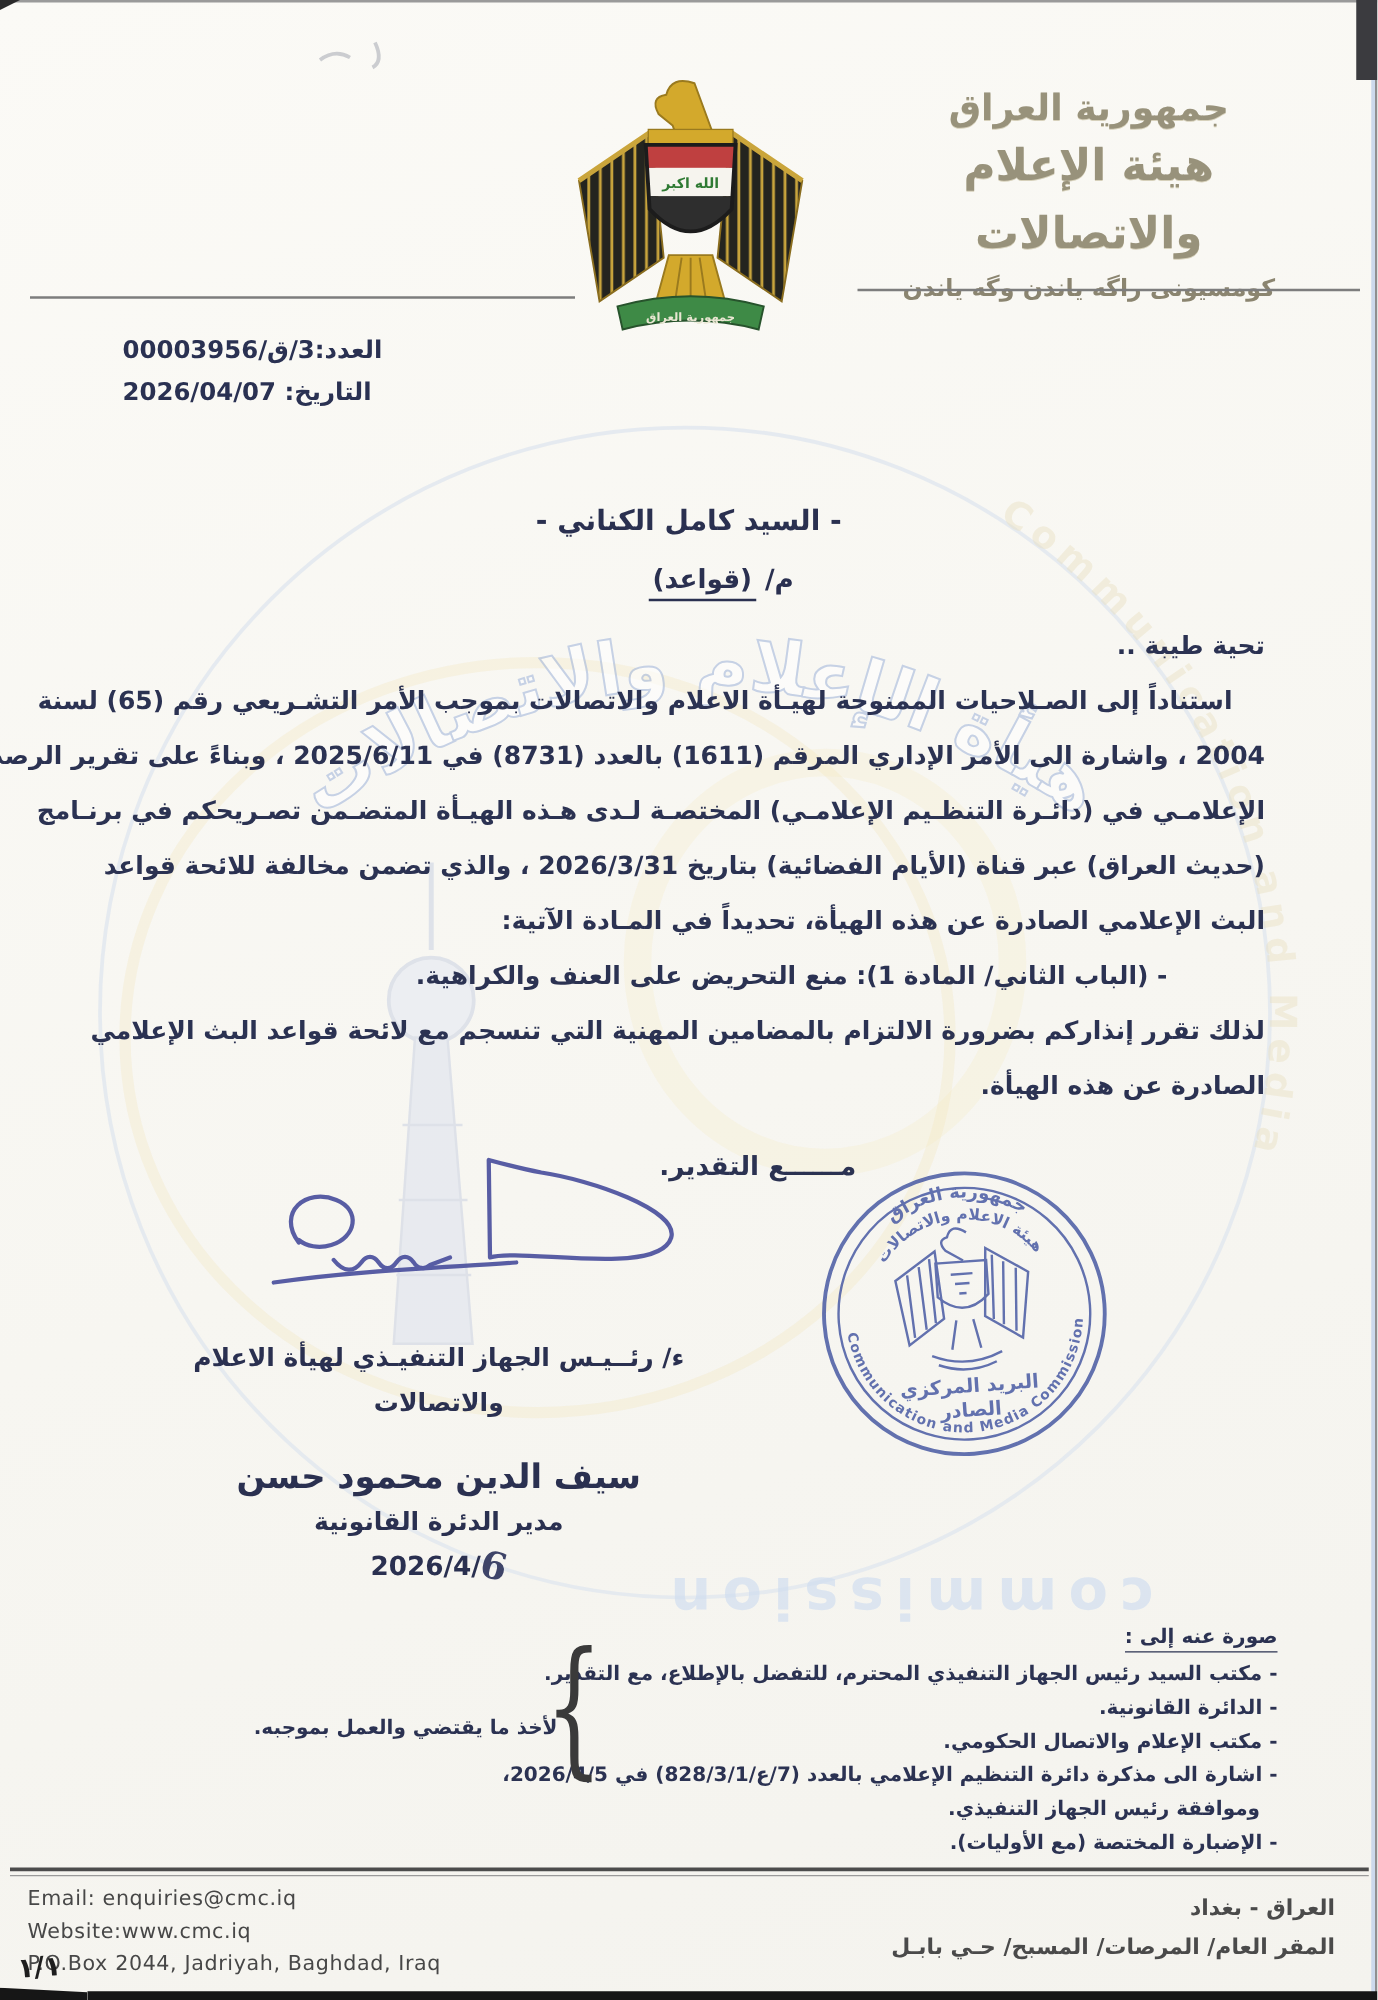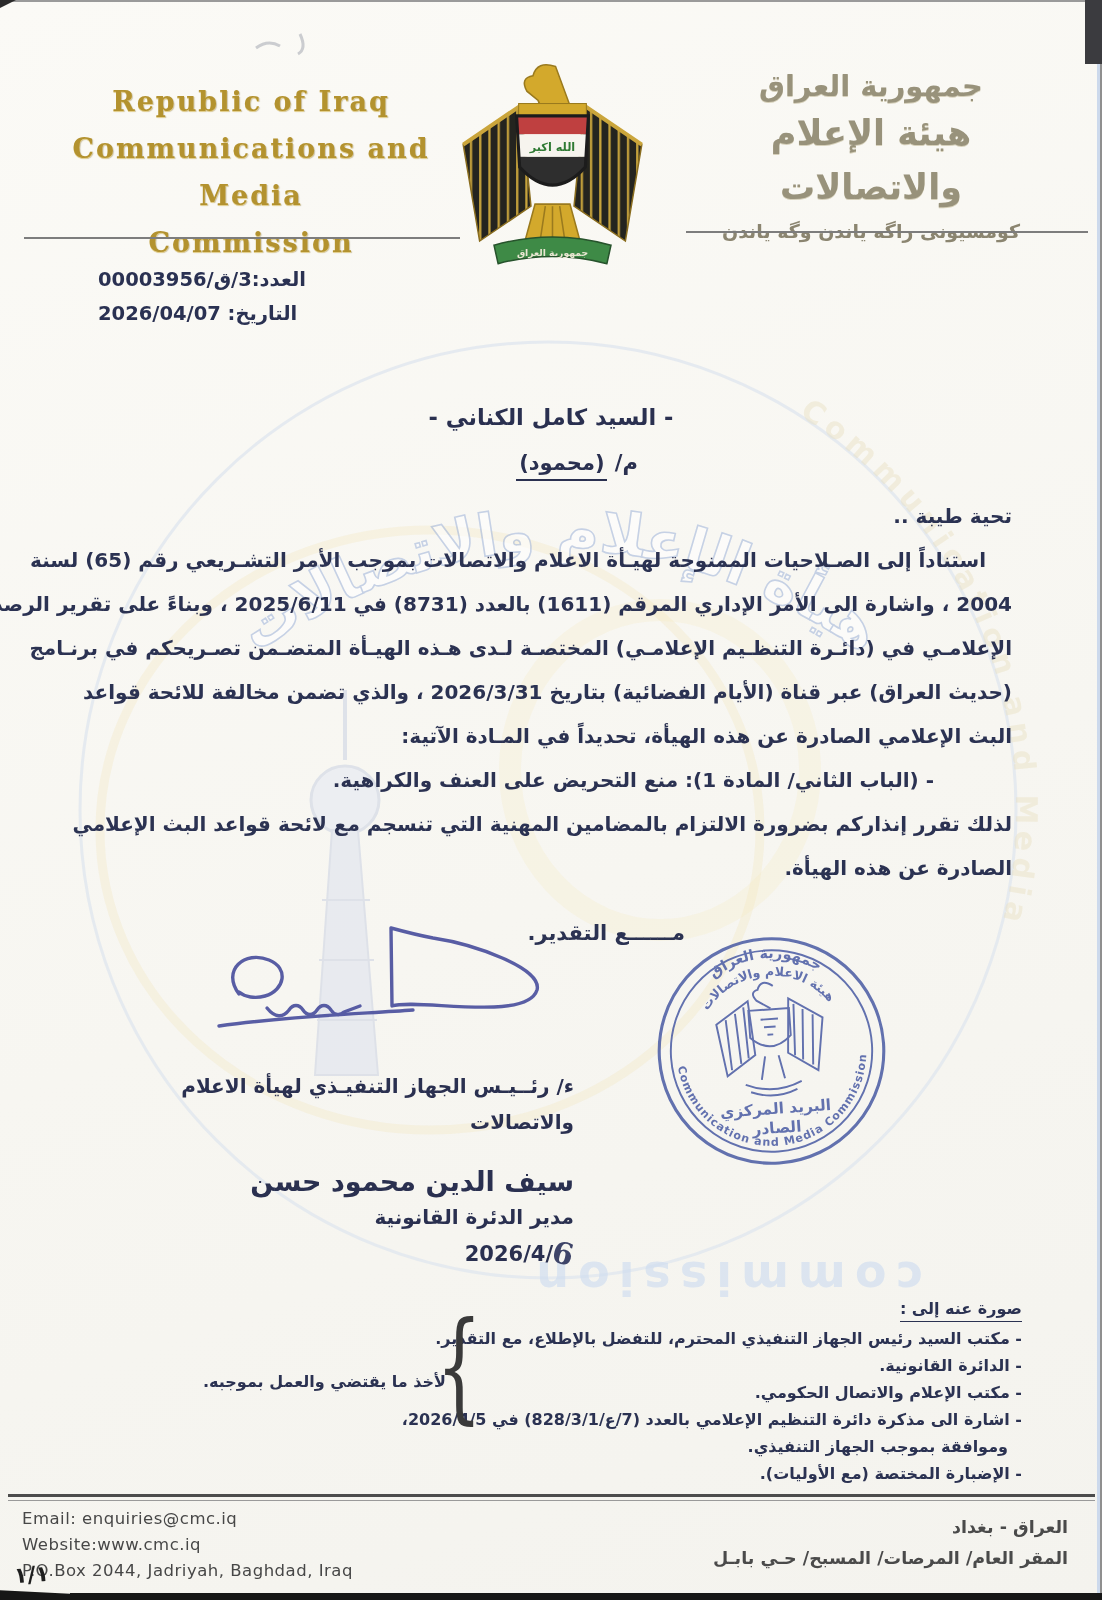--- a/index.html
+++ b/index.html
@@ -42,21 +42,21 @@
   
   .bodytext{position:absolute;right:90px;top:494px;width:930px;direction:rtl;z-index:2;
     color:#2b3252;font-weight:bold;font-size:20px;}
   .bodytext .ln{height:44px;line-height:44px;white-space:nowrap;}
   .bodytext .indent1{padding-right:26px;}
   .bodytext .bullet{padding-right:78px;}
   .closing{position:absolute;left:395px;top:921px;width:290px;text-align:right;z-index:2;
     color:#2b3252;font-weight:bold;font-size:21px;direction:rtl;}
   
   .sig-svg{position:absolute;left:205px;top:912px;z-index:4;}
-  .sigblock{position:absolute;left:128px;top:1068px;width:446px;text-align:right;z-index:3;
+  .sigblock{position:absolute;left:128px;top:1068px;width:446px;text-align:center;z-index:3;
     color:#2a3050;font-weight:bold;direction:rtl;}
   .sigblock .t{font-size:20px;line-height:36px;}
   .sigblock .n{font-size:27px;line-height:36px;margin-top:24px;}
   .sigblock .r{font-size:20px;line-height:34px;}
   .sigblock .d{direction:ltr;font-size:21px;line-height:34px;}
   .sigblock .hand{display:inline-block;font-family:"DejaVu Serif",serif;font-size:30px;
     color:#3e4468;transform:rotate(14deg) translateY(3px);}
   
   .stamp{position:absolute;left:648px;top:930px;z-index:4;opacity:.88;transform:rotate(-4deg);}
   
@@ -121,25 +121,20 @@
   </svg>
 
   <div class="edge-top"></div>
   <div class="edge-right-grey"></div>
   <div class="edge-right-blue"></div>
   <div class="corner-tr"></div>
   <div class="corner-tl"></div>
   <div class="edge-bottom"></div>
   <div class="corner-bl"></div>
 
-  <div class="hdr-en">
-    <div>Republic of Iraq</div>
-    <div>Communications and Media</div>
-    <div>Commission</div>
-  </div>
 
   <svg class="emblem" width="195" height="218" viewBox="0 0 190 212">
     <defs>
       <pattern id="wingStripes" width="9" height="10" patternUnits="userSpaceOnUse">
         <rect width="9" height="10" fill="#24241f"></rect>
         <rect x="5.5" width="2.2" height="10" fill="#c8a43c"></rect>
       </pattern>
       <clipPath id="shieldClip">
         <path d="M 60 62 L 130 62 L 127 112 Q 95 147 63 112 Z"></path>
       </clipPath>
@@ -178,21 +173,21 @@
   <div class="rule-left"></div>
   <div class="rule-right"></div>
 
   <div class="refblock">
     <div>العدد:3/ق/00003956</div>
     <div>التاريخ: 2026/04/07</div>
   </div>
 
   <div class="addressee">- السيد كامل الكناني -</div>
   <div class="subject">
-    <span>م/ </span><span class="u">(محمود)</span>
+    <span>م/ </span><span class="u">(قواعد)</span>
   </div>
 
   <div class="bodytext">
     <div class="ln">تحية طيبة ..</div>
     <div class="ln indent1">استناداً إلى الصـلاحيات الممنوحة لهيـأة الاعلام والاتصالات بموجب الأمر التشـريعي رقم (65) لسنة</div>
     <div class="ln">2004 ، واشارة الى الأمر الإداري المرقم (1611) بالعدد (8731) في 2025/6/11 ، وبناءً على تقرير الرصد</div>
     <div class="ln">الإعلامـي في (دائـرة التنظـيم الإعلامـي) المختصـة لـدى هـذه الهيـأة المتضـمن تصـريحكم في برنـامج</div>
     <div class="ln">(حديث العراق) عبر قناة (الأيام الفضائية) بتاريخ 2026/3/31 ، والذي تضمن مخالفة للائحة قواعد</div>
     <div class="ln">البث الإعلامي الصادرة عن هذه الهيأة، تحديداً في المـادة الآتية:</div>
     <div class="ln bullet">- (الباب الثاني/ المادة 1): منع التحريض على العنف والكراهية.</div>
@@ -254,21 +249,21 @@
     <text x="125" y="190" text-anchor="middle" font-family="DejaVu Sans,sans-serif" font-size="16" font-weight="bold" fill="#4e5fa6">البريد المركزي</text>
     <text x="125" y="210" text-anchor="middle" font-family="DejaVu Sans,sans-serif" font-size="16" font-weight="bold" fill="#4e5fa6">الصادر</text>
   </svg>
 
   <div class="ccblock">
     <div class="h"><span>صورة عنه إلى :</span></div>
     <div class="i">- مكتب السيد رئيس الجهاز التنفيذي المحترم، للتفضل بالإطلاع، مع التقدير.</div>
     <div class="i">- الدائرة القانونية.</div>
     <div class="i">- مكتب الإعلام والاتصال الحكومي.</div>
     <div class="i">- اشارة الى مذكرة دائرة التنظيم الإعلامي بالعدد (7/ع/828/3/1) في 2026/4/5،</div>
-    <div class="i sub">وموافقة بموجب الجهاز التنفيذي.</div>
+    <div class="i sub">وموافقة رئيس الجهاز التنفيذي.</div>
     <div class="i">- الإضبارة المختصة (مع الأوليات).</div>
   </div>
 
   <div class="brace">{</div>
   <div class="action-note">لأخذ ما يقتضي والعمل بموجبه.</div>
 
   <div class="sep1"></div>
   <div class="sep2"></div>
   <div class="foot-en">
     <div>Email: enquiries@cmc.iq</div>

